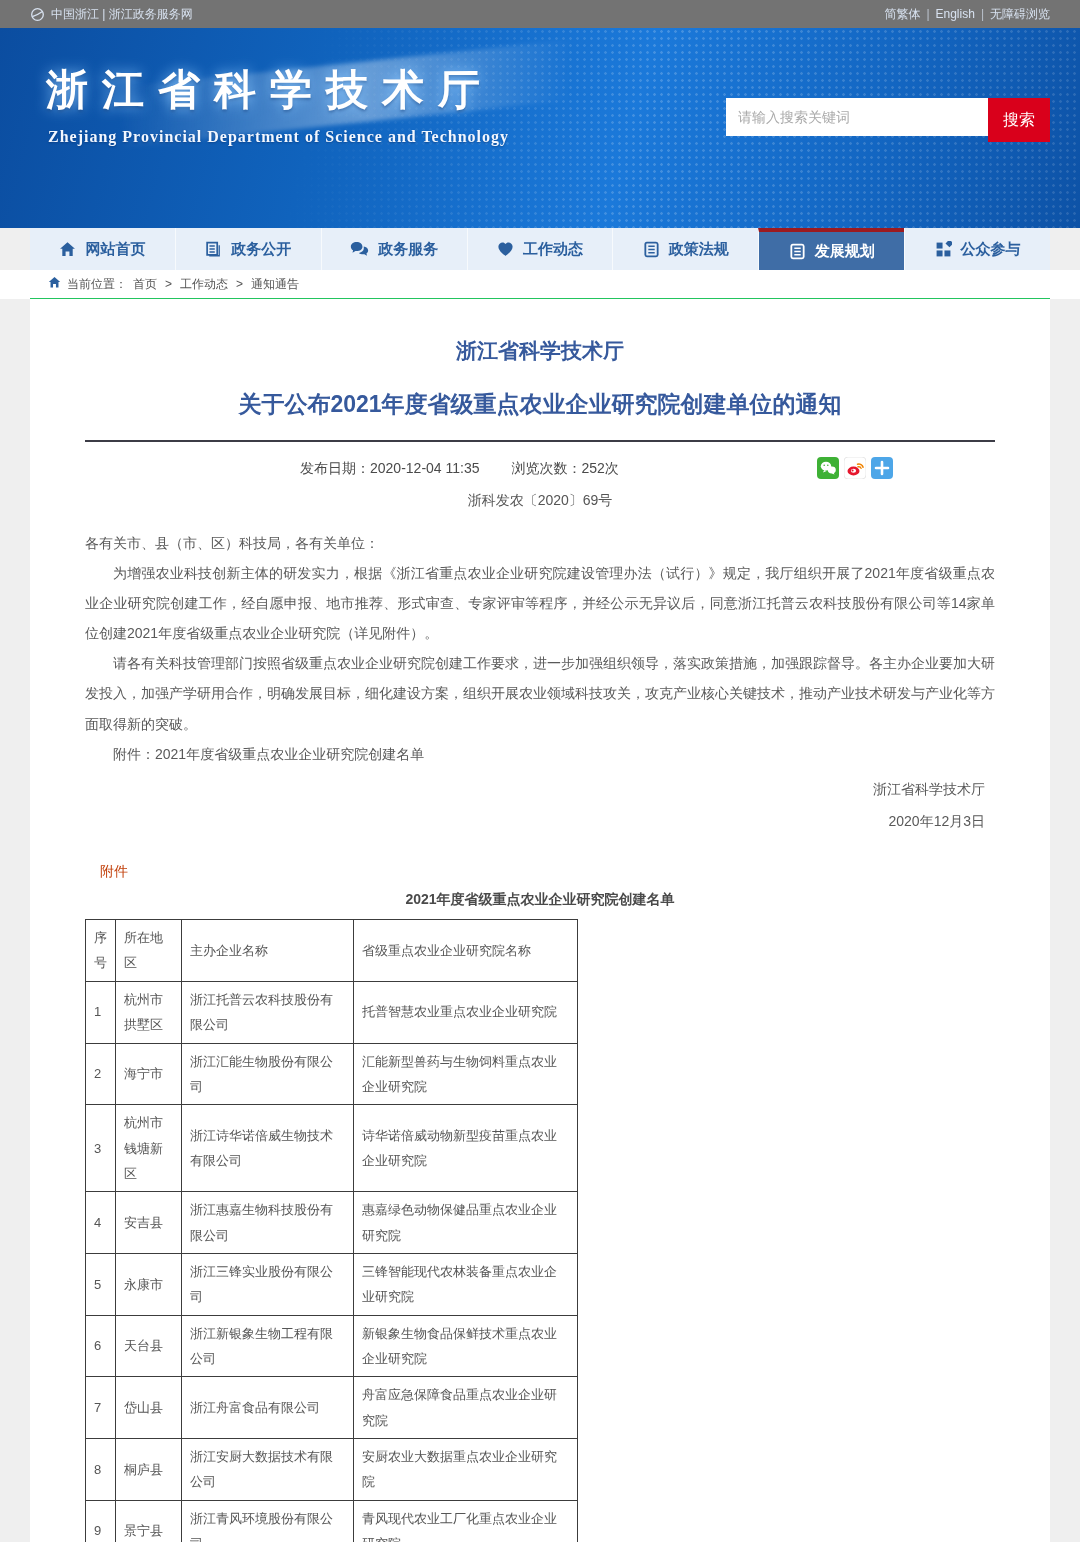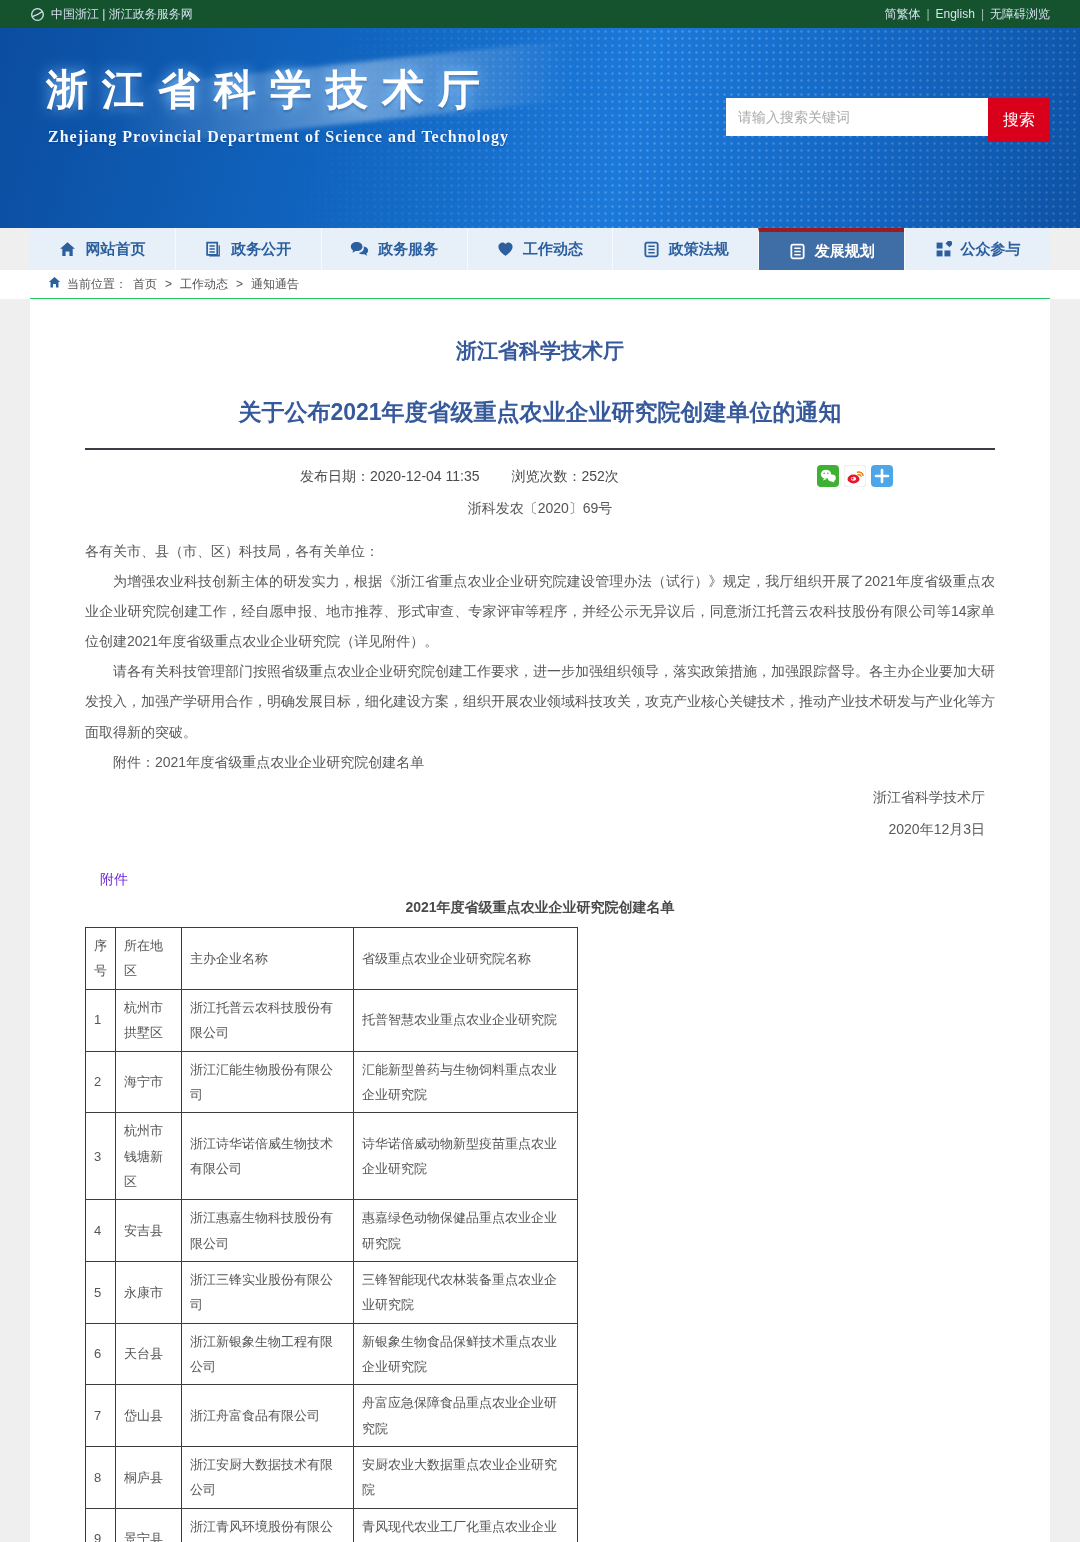--- a/index.html
+++ b/index.html
@@ -6,21 +6,21 @@
   * { margin:0; padding:0; box-sizing:border-box; }
   body {
     width:1080px;
     background:#efefef;
     font-family:"Liberation Sans","DejaVu Sans",sans-serif;
     color:#333;
   }
   .container { width:1020px; margin:0 auto; }
 
   
-  .topbar { background:#14532d; height:28px; font-size:12px; color:#d8e2f0; }
+  .topbar { background:#737373; height:28px; font-size:12px; color:#d8e2f0; }
   .topbar .container { display:flex; justify-content:space-between; align-items:center; height:28px; }
   .topbar-left { display:flex; align-items:center; gap:6px; }
   .topbar-left svg { display:block; }
   .topbar-right span { cursor:pointer; }
   .topbar-sep { margin:0 6px; opacity:.7; }
 
   
   .banner {
     position:relative; height:200px; overflow:hidden;
     background:linear-gradient(105deg,#0b4da0 0%,#1063bd 30%,#1b79da 58%,#1366c2 80%,#0d52a6 100%);
@@ -79,35 +79,35 @@
   .crumbbar .container{
     height:29px; display:flex; align-items:center; gap:6px;
     font-size:12px; color:#555; padding-left:18px; border-bottom:1px solid #22c55e;
   }
   .crumbbar a{ color:#555; text-decoration:none; cursor:pointer; }
   .crumb-sep{ margin:0 2px; }
 
   
   .content{ background:#fff; padding:38px 55px 28px 55px; min-height:1150px; }
   .art-title1{ text-align:center; font-size:21px; color:#36599c; font-weight:bold; }
-  .art-title2{ text-align:center; font-size:23px; color:#36599c; font-weight:bold; margin-top:32px; }
+  .art-title2{ text-align:center; font-size:23px; color:#36599c; font-weight:bold; margin-top:24px; }
   .title-rule{ border-bottom:2px solid #3c3c46; margin-top:20px; }
   .meta-row{ position:relative; margin-top:12px; height:30px; font-size:14px; color:#4a4a4a;
              display:flex; align-items:center; }
   .meta-date{ margin-left:215px; }
   .meta-views{ margin-left:32px; }
   .share-icons{ position:absolute; right:102px; top:3px; display:flex; gap:5px; }
   .share-icons span{ display:block; width:22px; height:22px; cursor:pointer; }
   .share-icons svg{ display:block; }
   .doc-number{ text-align:center; font-size:14px; color:#555; margin-top:8px; }
 
   .body-text{ margin-top:18px; font-size:14px; color:#595959; line-height:2.15; text-align:justify; }
   .body-text p.indent{ text-indent:2em; }
   .sign-block{ text-align:right; font-size:14px; color:#595959; line-height:2.3; padding-right:10px; margin-top:4px; }
-  .attach-label{ font-size:14px; color:#6d28d9; margin-top:26px; padding-left:15px; }
+  .attach-label{ font-size:14px; color:#c2410c; margin-top:26px; padding-left:15px; }
 
   .table-title{ text-align:center; font-size:14px; font-weight:bold; color:#4a4a4a; margin-top:10px; }
   table.attach{
     border-collapse:collapse; table-layout:fixed; width:492px; margin-top:10px;
     font-size:13px; color:#555;
   }
   table.attach th, table.attach td{
     border:1px solid #3c3c3c; padding:5px 8px; line-height:1.95;
     font-weight:normal; text-align:left; vertical-align:middle; word-break:break-all;
   }

